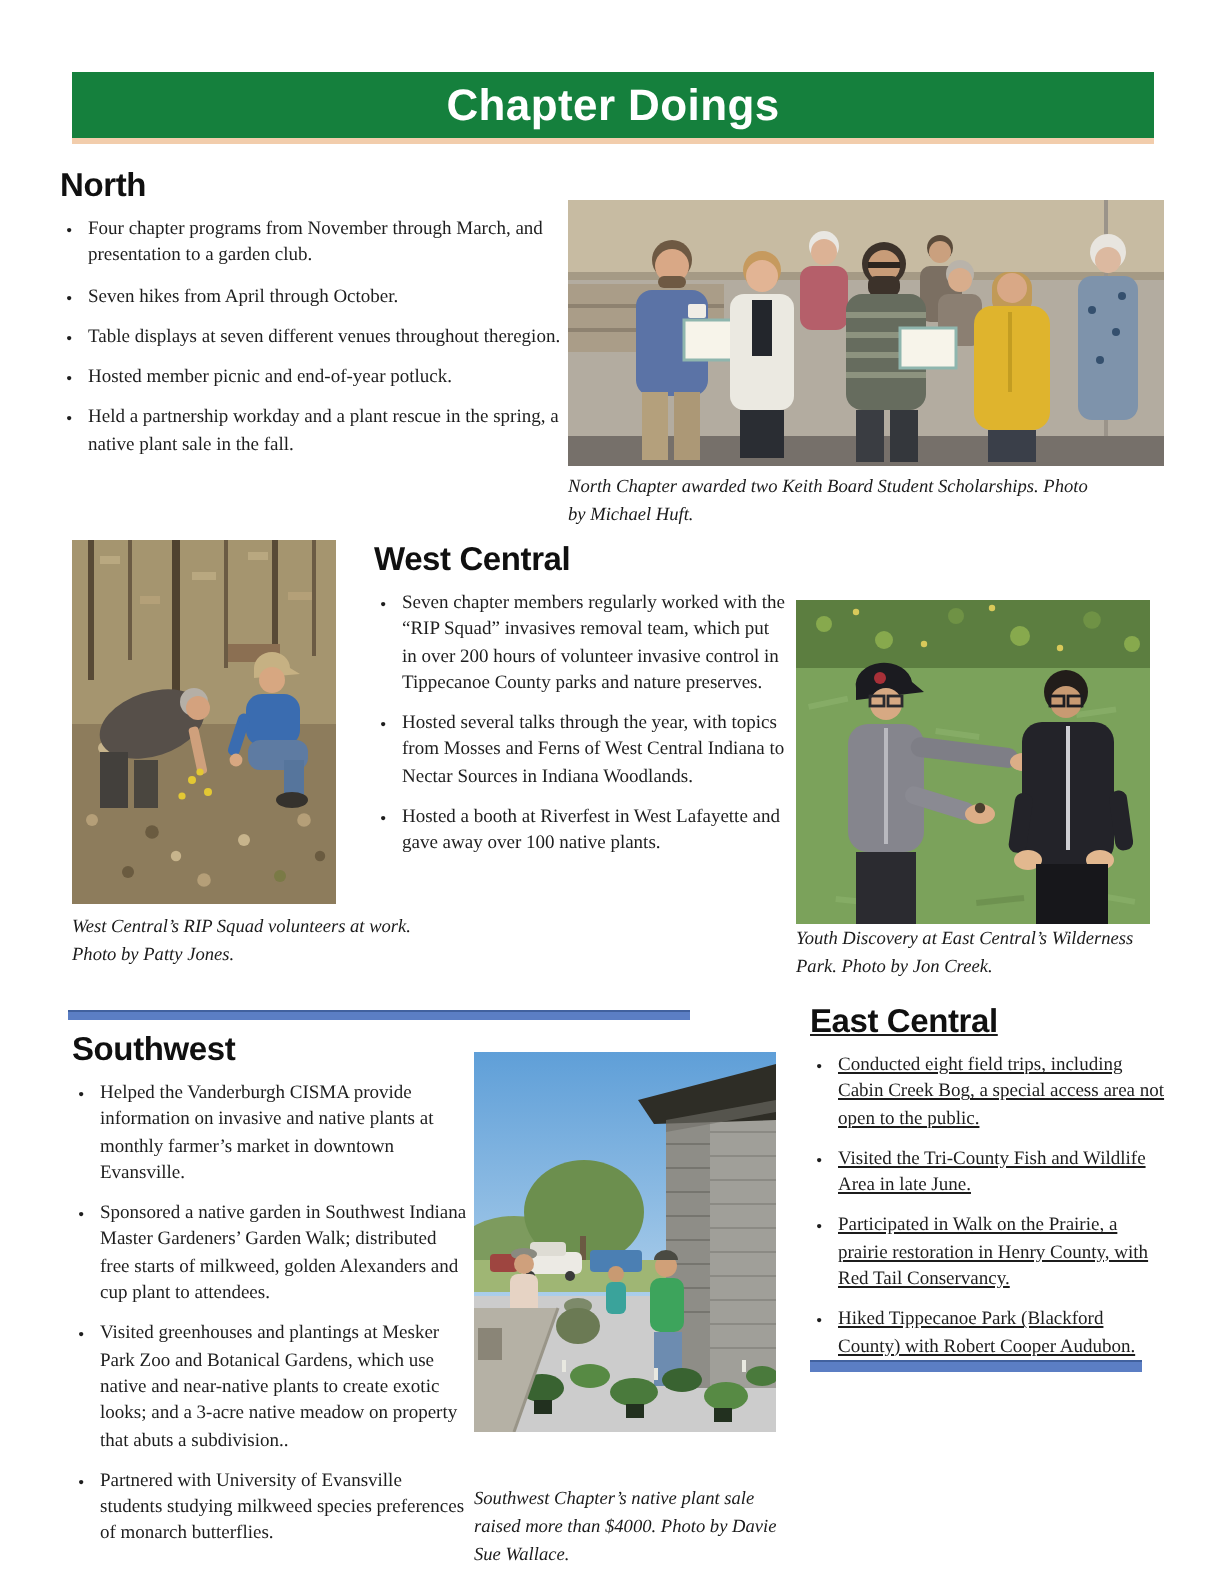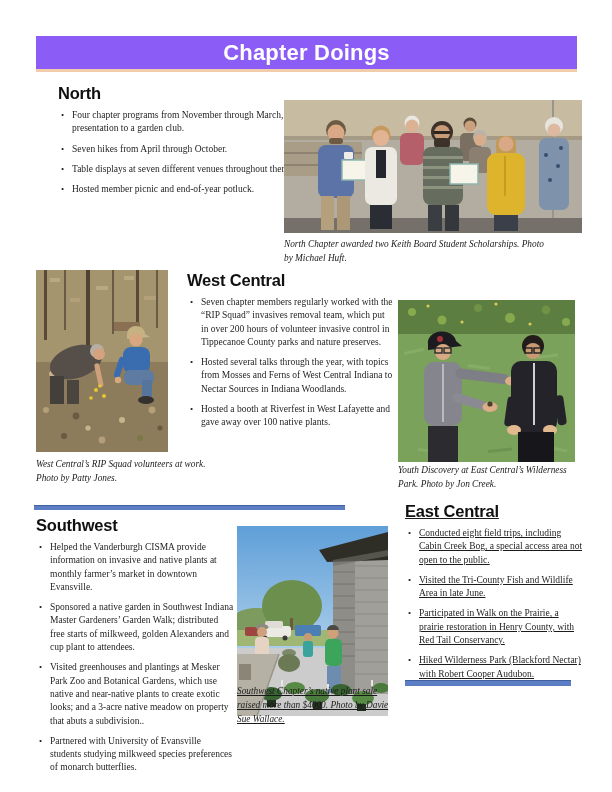--- a/index.html
+++ b/index.html
@@ -5,21 +5,21 @@
 <style>
   html,body{margin:0;padding:0;background:#e9e9e9;}
   .page{
     position:relative; width:612px; height:792px; margin:0 auto;
     background:#ffffff; overflow:hidden;
     font-family:"Liberation Serif", serif; color:#1c1c1c;
   }
   
   .banner{
     position:absolute; left:36px; top:36px; width:541px; height:33px;
-    background:#8b5cf6; border-bottom:3px solid #F2CDAC;
+    background:#15803d; border-bottom:3px solid #F2CDAC;
     display:flex; align-items:center; justify-content:center;
   }
   .banner-title{
     margin:0; color:#ffffff; font:700 22px/1 "Liberation Sans", sans-serif;
     letter-spacing:0.2px;
   }
   
   .sec{position:absolute;}
   .sec h2{
     margin:0 0 6px 0; font:700 16.5px/1.15 "Liberation Sans", sans-serif;
@@ -45,27 +45,28 @@
 </style>
 </head>
 <body>
 
 <div class="page">
 
   <div class="banner">
     <h1 class="banner-title">Chapter Doings</h1>
   </div>
 
-  <div class="sec" style="left:30px; top:84px; width:254px;margin-left:28px;">
+  <div class="sec" style="left:30px; top:84px; width:254px;">
     <h2>North</h2>
     <ul class="bullets">
         <li>Four chapter programs from November through March, and presentation to a garden club.</li>
         <li>Seven hikes from April through October.</li>
         <li>Table displays at seven different venues throughout theregion.</li>
         <li>Hosted member picnic and end-of-year potluck.</li>
+        <li>Held a partnership workday and a plant rescue in the spring, a native plant sale in the fall.</li>
       </ul>
   </div>
 
   <div class="photo" style="left:284px; top:100px; width:298px; height:133px;">
     <svg width="298" height="133" viewBox="0 0 298 133">
       <rect width="298" height="133" fill="#b3aca0"></rect>
       <rect width="298" height="36" fill="#c7bba2"></rect>
       <rect y="36" width="298" height="4" fill="#a59a85"></rect>
       <rect x="0" y="42" width="78" height="34" fill="#aa9d88"></rect>
       <rect x="0" y="52" width="78" height="2" fill="#8e8270"></rect>
@@ -323,27 +324,27 @@
       <rect x="76" y="176" width="9" height="7" fill="#22301f"></rect>
       <rect x="120" y="178" width="9" height="7" fill="#22301f"></rect>
       <rect x="44" y="154" width="2" height="6" fill="#e8e8e0"></rect>
       <rect x="90" y="158" width="2" height="6" fill="#e8e8e0"></rect>
       <rect x="134" y="154" width="2" height="6" fill="#e8e8e0"></rect>
       <polygon points="0,128 42,128 20,190 0,190" fill="#b5b1a5"></polygon>
       <line x1="42" y1="128" x2="20" y2="190" stroke="#999588" stroke-width="1.5"></line>
       <rect x="2" y="138" width="12" height="16" fill="#8a8577"></rect>
     </svg>
   </div>
-  <div class="caption" style="left:237px; top:685px; width:158px;text-decoration:underline;">Southwest Chapter’s native plant sale raised more than $4000. Photo by Davie Sue Wallace.</div>
+  <div class="caption" style="left:237px; top:744px; width:158px;">Southwest Chapter’s native plant sale raised more than $4000. Photo by Davie Sue Wallace.</div>
 
   <div class="sec" style="left:405px; top:502px; width:178px;text-decoration:underline;">
     <h2>East Central</h2>
     <ul class="bullets">
         <li>Conducted eight field trips, including Cabin Creek Bog, a special access area not open to the public.</li>
         <li>Visited the Tri-County Fish and Wildlife Area in late June.</li>
         <li>Participated in Walk on the Prairie, a prairie restoration in Henry County, with Red Tail Conservancy.</li>
-        <li>Hiked Wilderness Park (Blackford Nectar) with Robert Cooper Audubon.</li>
+        <li>Hiked Tippecanoe Park (Blackford County) with Robert Cooper Audubon.</li>
       </ul>
   </div>
 
   <div class="divider" style="left:405px; top:680px; width:166px; height:5px;"></div>
 
 </div>
 
 </body></html>

